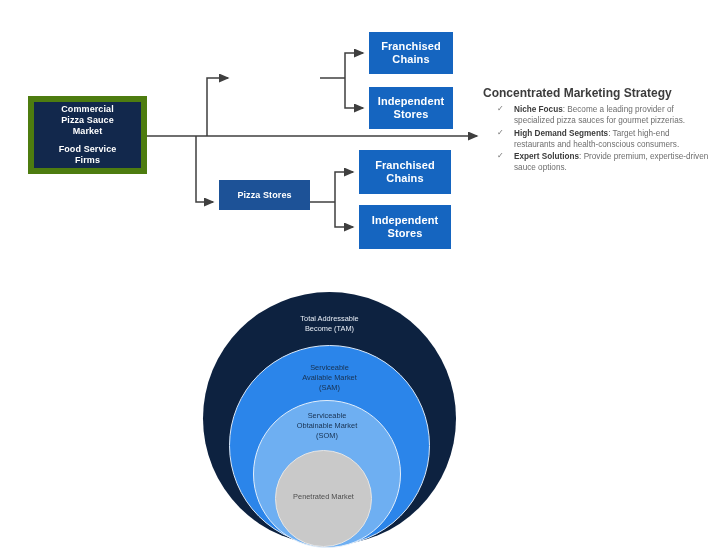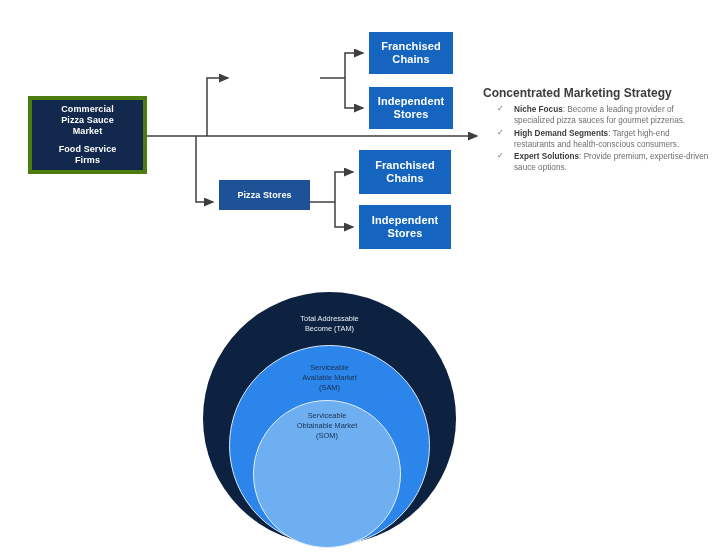--- a/index.html
+++ b/index.html
@@ -35,21 +35,21 @@
     font-weight: bold;
     line-height: 1.22;
     letter-spacing: 0.1px;
   }
   .node .ln { display: block; white-space: nowrap; }
   .node .spacer { height: 7px; }
 
   .node-root {
     left: 28px; top: 96px; width: 119px; height: 78px;
     background: #12284c;
-    border: 4px solid #4d7c0f;
+    border: 6px solid #4d7c0f;
     font-size: 9px;
   }
   .node-mid {
     background: #1d5297;
     border: 1px solid #1d5297;
     font-size: 9px;
   }
   .node-restaurants { left: 234px; top: 57px; width: 86px; height: 42px; }
   .node-pizzastores { left: 219px; top: 180px; width: 91px; height: 30px; }
 
@@ -238,14 +238,19 @@
   </div>
 
   <div class="circle c-som">
     <div class="circle-label">
       <div>Serviceable</div>
       <div>Obtainable Market</div>
       <div>(SOM)</div>
     </div>
   </div>
 
+  <div class="circle c-pen">
+    <div class="circle-label">
+      <div>Penetrated Market</div>
+    </div>
+  </div>
 
 </div>
 
 </body></html>

